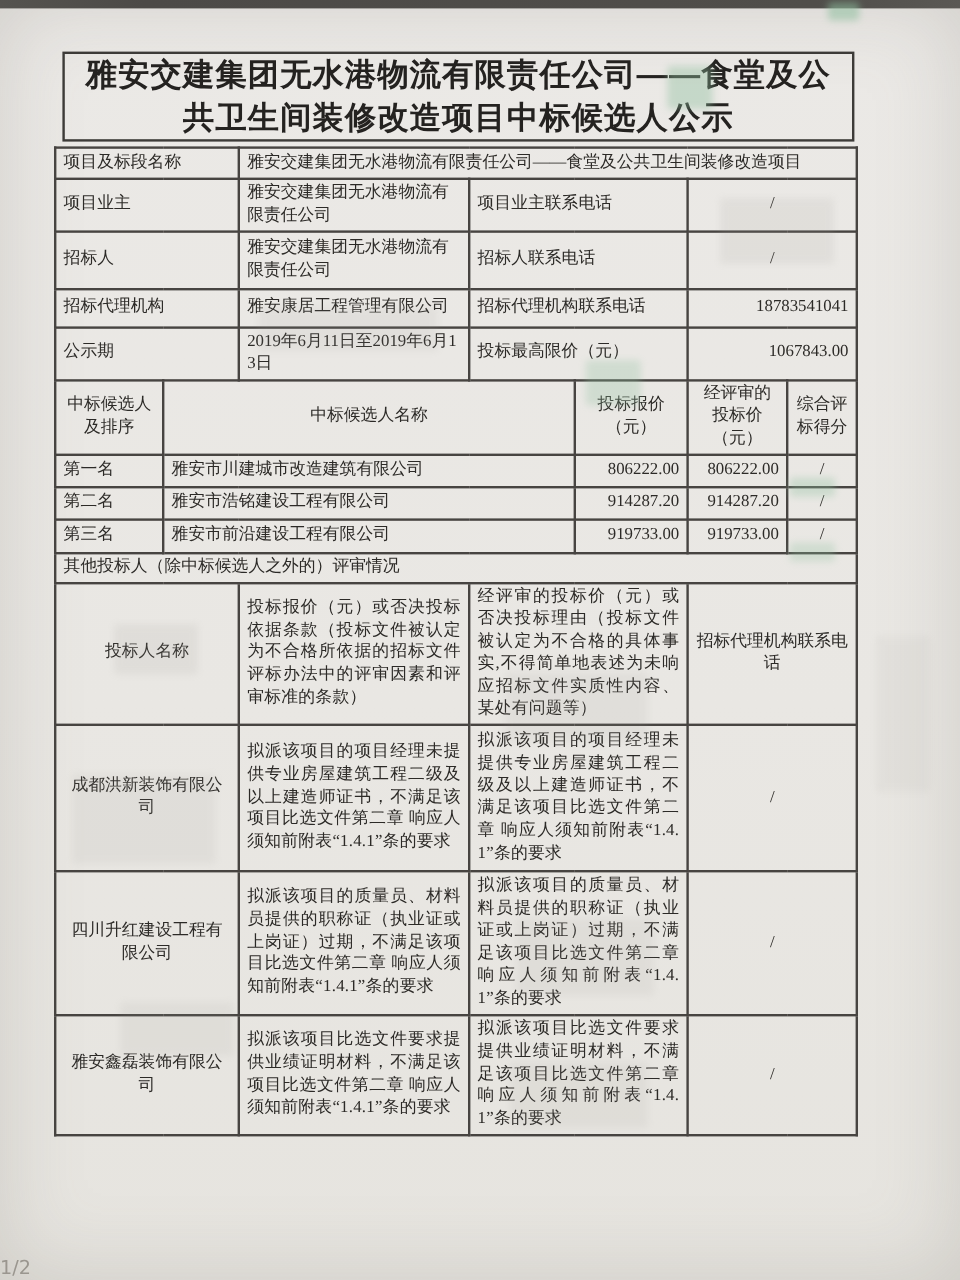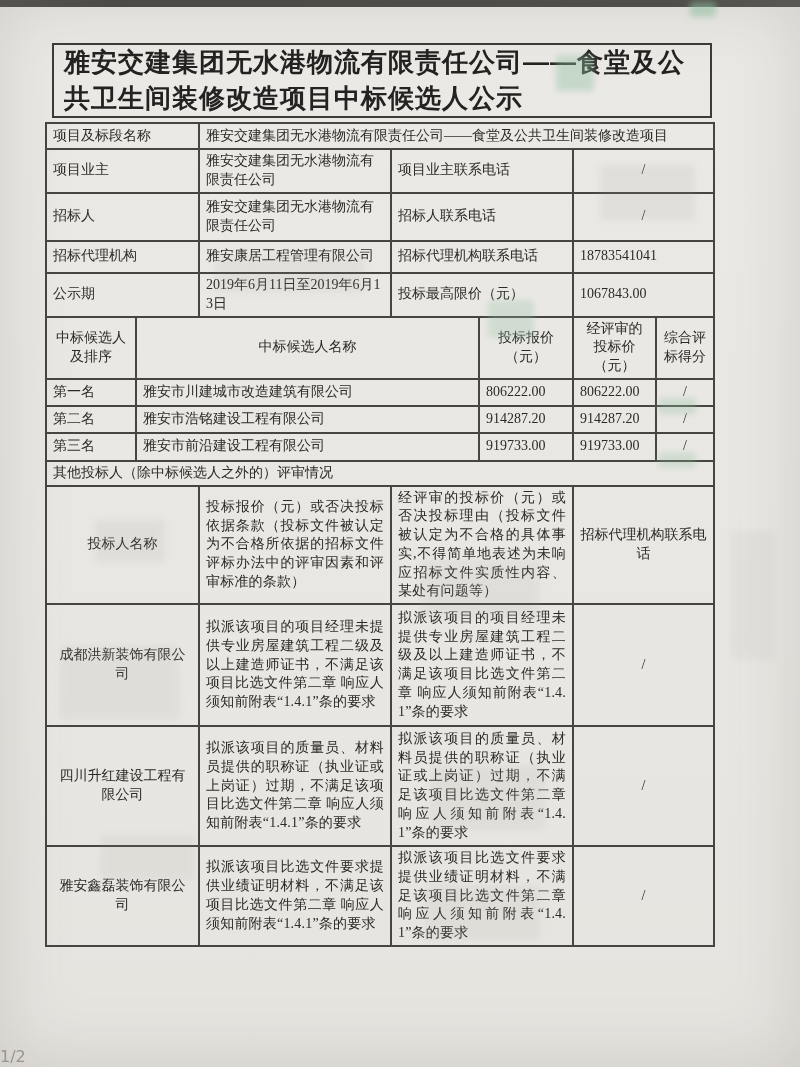--- a/index.html
+++ b/index.html
@@ -15,39 +15,39 @@
     box-shadow:inset 0 0 70px rgba(120,114,105,0.22);
   }
   .topbar{
     position:absolute;left:0;top:0;width:800px;height:7px;
     background:linear-gradient(90deg,#55534f 0%,#4c4a47 15%,#504e4a 85%,#5a5854 100%);
   }
   .title-box{
     position:absolute;left:52px;top:43px;width:660px;height:75px;
     border:2px solid #3d3b38;box-sizing:border-box;
     display:flex;align-items:center;justify-content:center;
-    padding:2px 10px;
+    text-align:center;padding:2px 10px;
     font-family:"Liberation Sans", sans-serif;
     font-weight:700;font-size:26px;line-height:1.35;letter-spacing:1px;
     color:#242220;
   }
   .doc-table{
     position:absolute;left:45px;top:122px;width:668px;
     border-collapse:collapse;table-layout:fixed;border-radius:16px;
   }
   .doc-table td{
     border:2px solid #474441;
     padding:2px 6px;
     font-size:14px;line-height:1.34;
     vertical-align:middle;
     color:#2c2a27;
     word-break:break-all;
   }
   .c{text-align:center;}
-  .num{padding-right:4px;}
+  .num{text-align:right;padding-right:4px;}
   .just{text-align:justify;padding:4px 6px;line-height:1.42;letter-spacing:0.2px;vertical-align:middle;}
   .hdr{text-align:center;}
   .pagenum{
     position:absolute;left:0;top:1047px;width:800px;
     color:#9a968f;font-size:16px;font-family:"DejaVu Sans", sans-serif;
   }
   .blob{position:absolute;filter:blur(3px);border-radius:3px;pointer-events:none;}
   .blob.green{background:#8fbf9e;}
   .blob.gray{background:#9c9a94;}
 </style>

